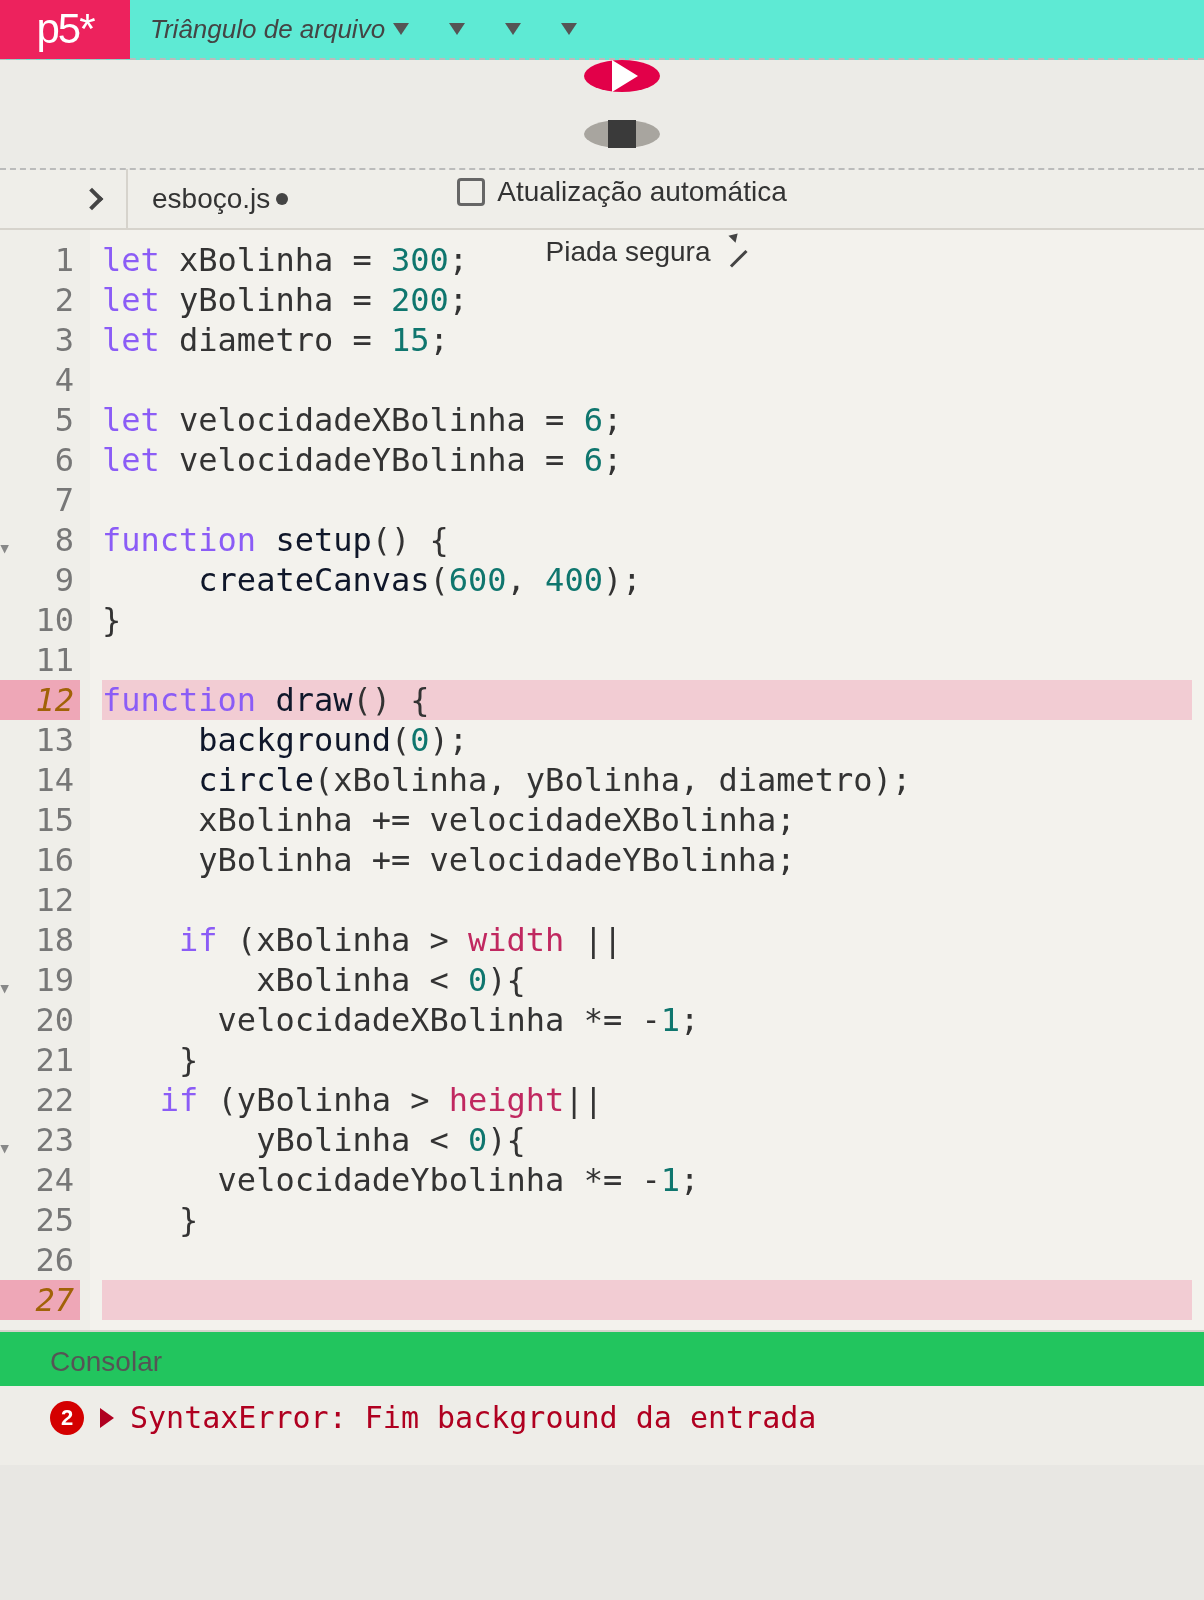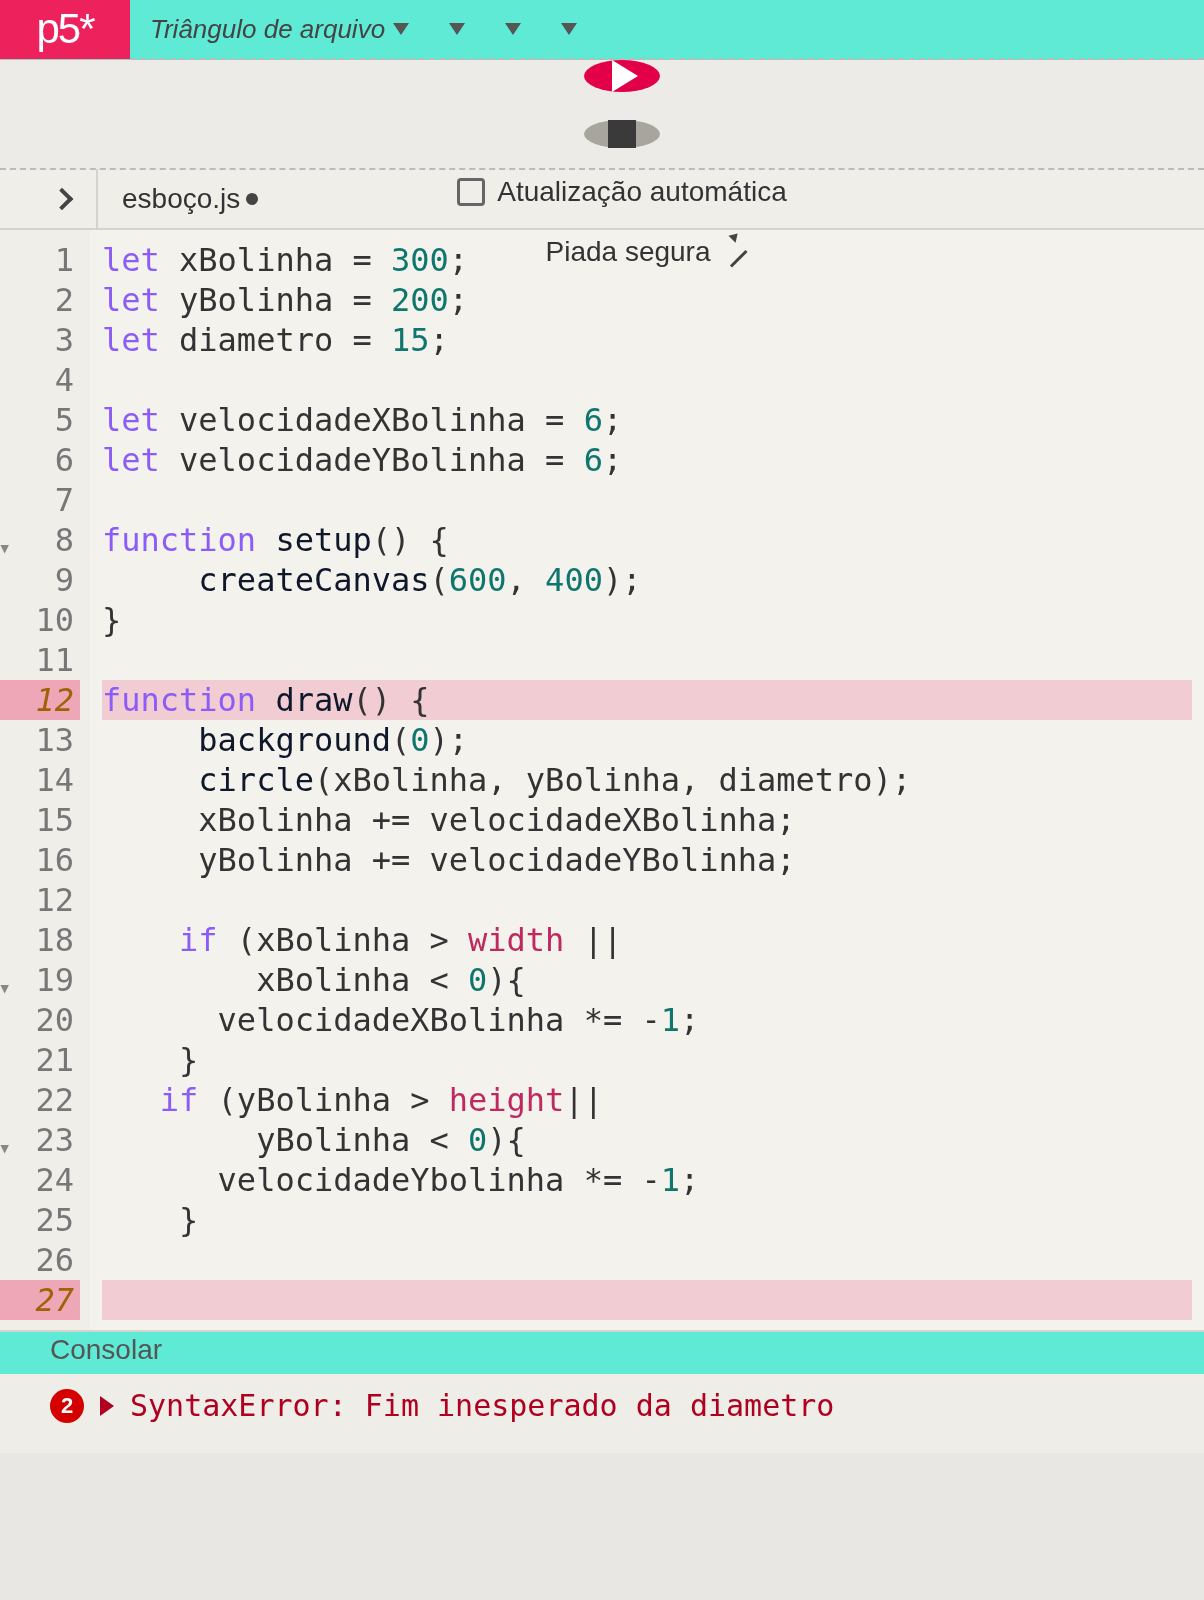--- a/index.html
+++ b/index.html
@@ -104,21 +104,21 @@
     border-top:5px solid transparent;
     border-bottom:5px solid transparent;
     border-left:8px solid #444;
   }
   .file-tabbar {
     display: flex;
     align-items: center;
     height: 60px;
     background: #efeee9;
     border-bottom: 2px solid #d6d3cc;
-    padding-left: 28px;
+    padding-left: 58px;
   }
   .expand-btn {
     width: 70px; height: 60px;
     display:flex; align-items:center; justify-content:center;
     border-right: 2px solid #d6d3cc;
     cursor:pointer;
   }
   .chevron-right {
     width: 16px; height: 16px;
     border-top: 4px solid #444;
@@ -163,23 +163,23 @@
     line-height: 40px;
     white-space: pre;
     color:#333;
   }
   .code .line.err { background: rgba(237,34,93,0.18);}
   .kw { color:#8b5cf6; }
   .fn { color:#0f172a; }
   .num { color:#0f766e;text-align:right; }
   .builtin { color:#c02860; }
   .console-bar {
-    background:#5eead4;
+    background:#22c55e;
     border-top:2px solid #d6d3cc;
-    padding: 2px 30px 8px 50px;
+    padding: 14px 30px 8px 50px;
     font-size: 28px;
     color:#555;
   }
   .console-body {
     background:#eeede8;
     padding: 14px 30px 30px 50px;
     display:flex;
     align-items:center;
     gap:16px;
     font-family: "Menlo","Consolas",monospace;
@@ -275,14 +275,14 @@
     </div>
   <div class="code" id="code"><div class="line"><span class="kw">let</span> xBolinha = <span class="num">300</span>;</div><div class="line"><span class="kw">let</span> yBolinha = <span class="num">200</span>;</div><div class="line"><span class="kw">let</span> diametro = <span class="num">15</span>;</div><div class="line">&nbsp;</div><div class="line"><span class="kw">let</span> velocidadeXBolinha = <span class="num">6</span>;</div><div class="line"><span class="kw">let</span> velocidadeYBolinha = <span class="num">6</span>;</div><div class="line">&nbsp;</div><div class="line"><span class="kw">function</span> <span class="fn">setup</span>() {</div><div class="line">     <span class="fn">createCanvas</span>(<span class="num">600</span>, <span class="num">400</span>);</div><div class="line">}</div><div class="line">&nbsp;</div><div class="line err"><span class="kw">function</span> <span class="fn">draw</span>() {</div><div class="line">     <span class="fn">background</span>(<span class="num">0</span>);</div><div class="line">     <span class="fn">circle</span>(xBolinha, yBolinha, diametro);</div><div class="line">     xBolinha += velocidadeXBolinha;</div><div class="line">     yBolinha += velocidadeYBolinha;</div><div class="line">&nbsp;</div><div class="line">    <span class="kw">if</span> (xBolinha &gt; <span class="builtin">width</span> ||</div><div class="line">        xBolinha &lt; <span class="num">0</span>){</div><div class="line">      velocidadeXBolinha *= -<span class="num">1</span>;</div><div class="line">    }</div><div class="line">   <span class="kw">if</span> (yBolinha &gt; <span class="builtin">height</span>||</div><div class="line">        yBolinha &lt; <span class="num">0</span>){</div><div class="line">      velocidadeYbolinha *= -<span class="num">1</span>;</div><div class="line">    }</div><div class="line">&nbsp;</div><div class="line err">&nbsp;</div></div>
 </div>
 
 <div class="console-bar">
   <span>Consolar</span>
 </div>
 <div class="console-body">
   <div class="err-badge">2</div>
   <div class="err-caret"></div>
-  <div class="err-text">SyntaxError: Fim inesperado da diametro</div>
+  <div class="err-text">SyntaxError: Fim background da entrada</div>
 </div>
 
 </body></html>

